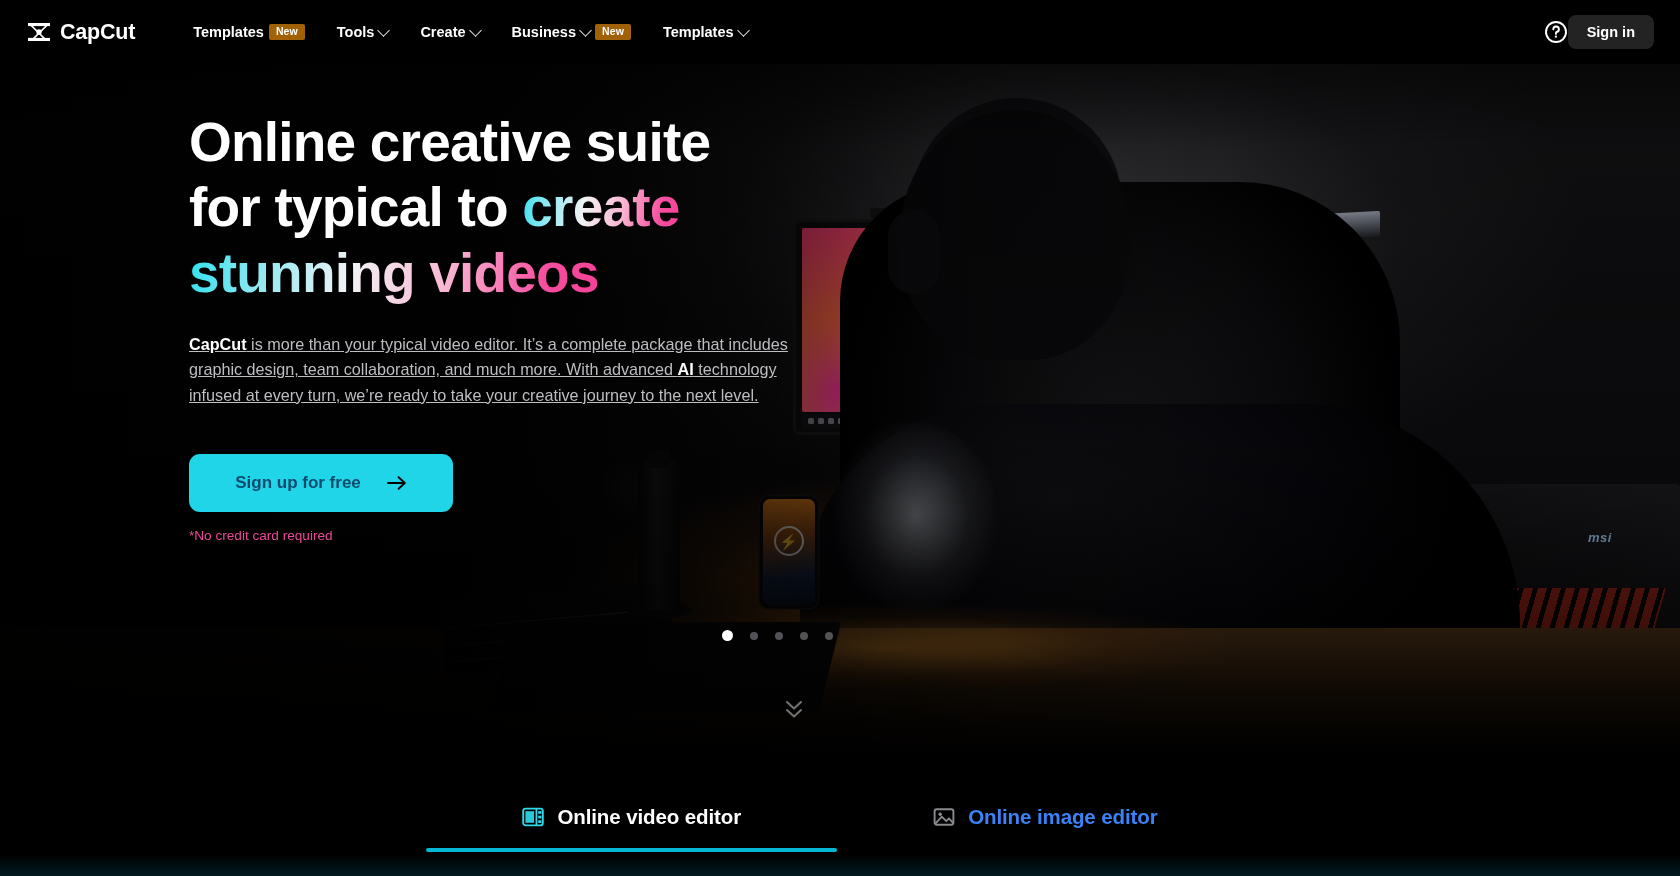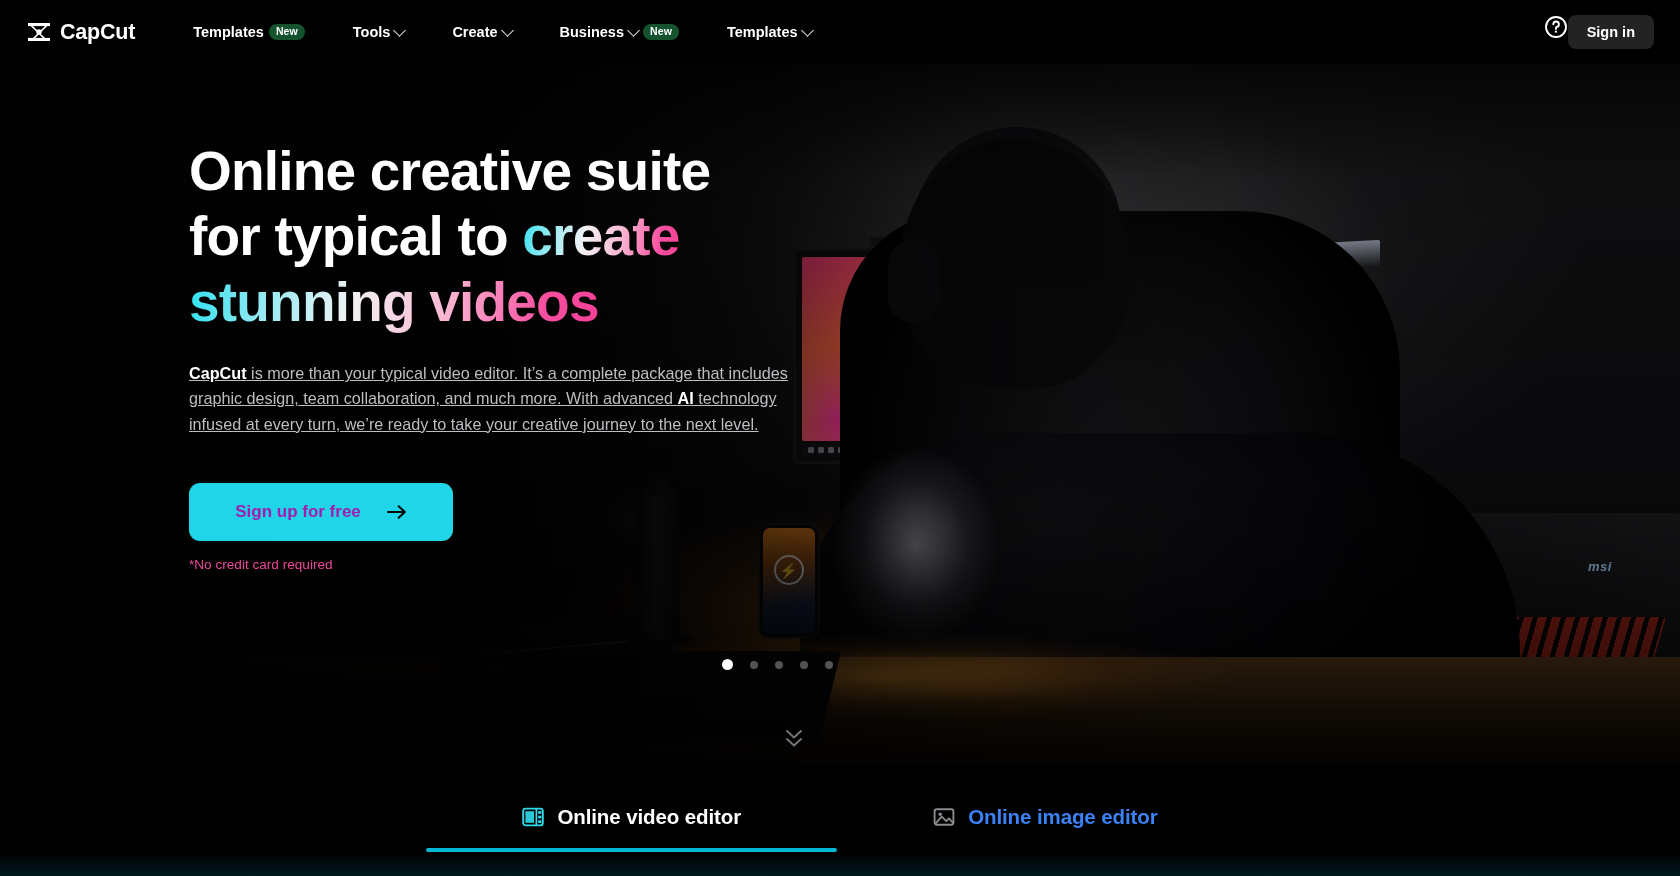--- a/index.html
+++ b/index.html
@@ -43,21 +43,21 @@
   .brand-name {
     color: #fff;
     font-size: 21.5px;
     font-weight: 700;
     letter-spacing: -0.2px;
   }
 
   .nav-links {
     display: flex;
     align-items: center;
-    gap: 16px;
+    gap: 0px;
     margin-left: 42px;
   }
   .nav-item {
     display: flex;
     align-items: center;
     gap: 5px;
     padding: 0 16px;
     height: 64px;
     color: #ffffff;
     font-size: 14.5px;
@@ -66,53 +66,53 @@
     white-space: nowrap;
   }
   .chev {
     display: inline-block;
     width: 9px; height: 9px;
     border-right: 1.7px solid #e8e8e8;
     border-bottom: 1.7px solid #e8e8e8;
     transform: translateY(-2px) rotate(45deg);
   }
   .badge-new {
-    background: #14532d;
+    background: #a16207;
     color: #fff;
     font-size: 10.5px;
     font-weight: 700;
-    border-radius: 8px;
+    border-radius: 2px;
     padding: 2px 7px 2.5px;
     line-height: 1.1;
     letter-spacing: 0.1px;
   }
 
   .nav-right {
     margin-left: auto;
     display: flex;
-    align-items: flex-start;
+    align-items: center;
     margin-right: 26px;
   }
   .help-icon { width: 24px; height: 24px; cursor: pointer; display:block; }
   .signin-btn {
     background: #232323;
     color: #ffffff;
     font-size: 14.5px;
     font-weight: 600;
     border: none;
     border-radius: 8px;
     padding: 9px 19px;
     cursor: pointer;
     font-family: "Liberation Sans", sans-serif;
   }
 
   
   .hero {
     position: absolute;
-    top: 61px; left: 0;
+    top: 32px; left: 0;
     width: 1680px;
     height: 720px;
     overflow: hidden;
   }
 
   
   .photo {
     position: absolute;
     inset: 0;
     background:
@@ -348,21 +348,21 @@
   .subcopy b { color: #ffffff; font-weight: 700; }
 
   .cta {
     display: inline-flex;
     align-items: center;
     justify-content: center;
     gap: 26px;
     width: 264px;
     height: 58px;
     background: #20D5E8;
-    color: #a21caf;
+    color: #0c4a6e;
     font-size: 17px;
     font-weight: 700;
     border: none;
     border-radius: 11px;
     cursor: pointer;
     font-family: "Liberation Sans", sans-serif;
   }
   .cta-arrow { width: 20px; height: 16px; display: block; }
 
   .nocard {

